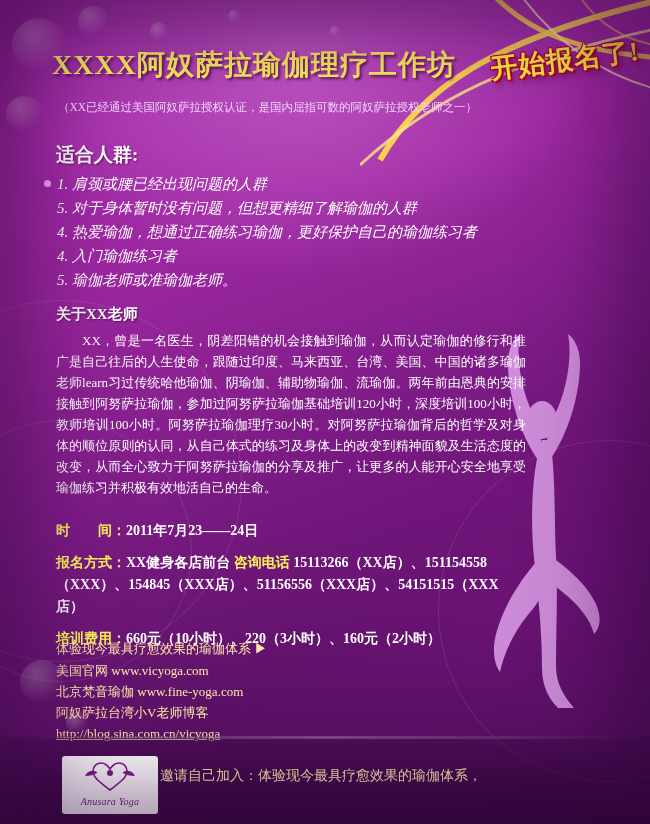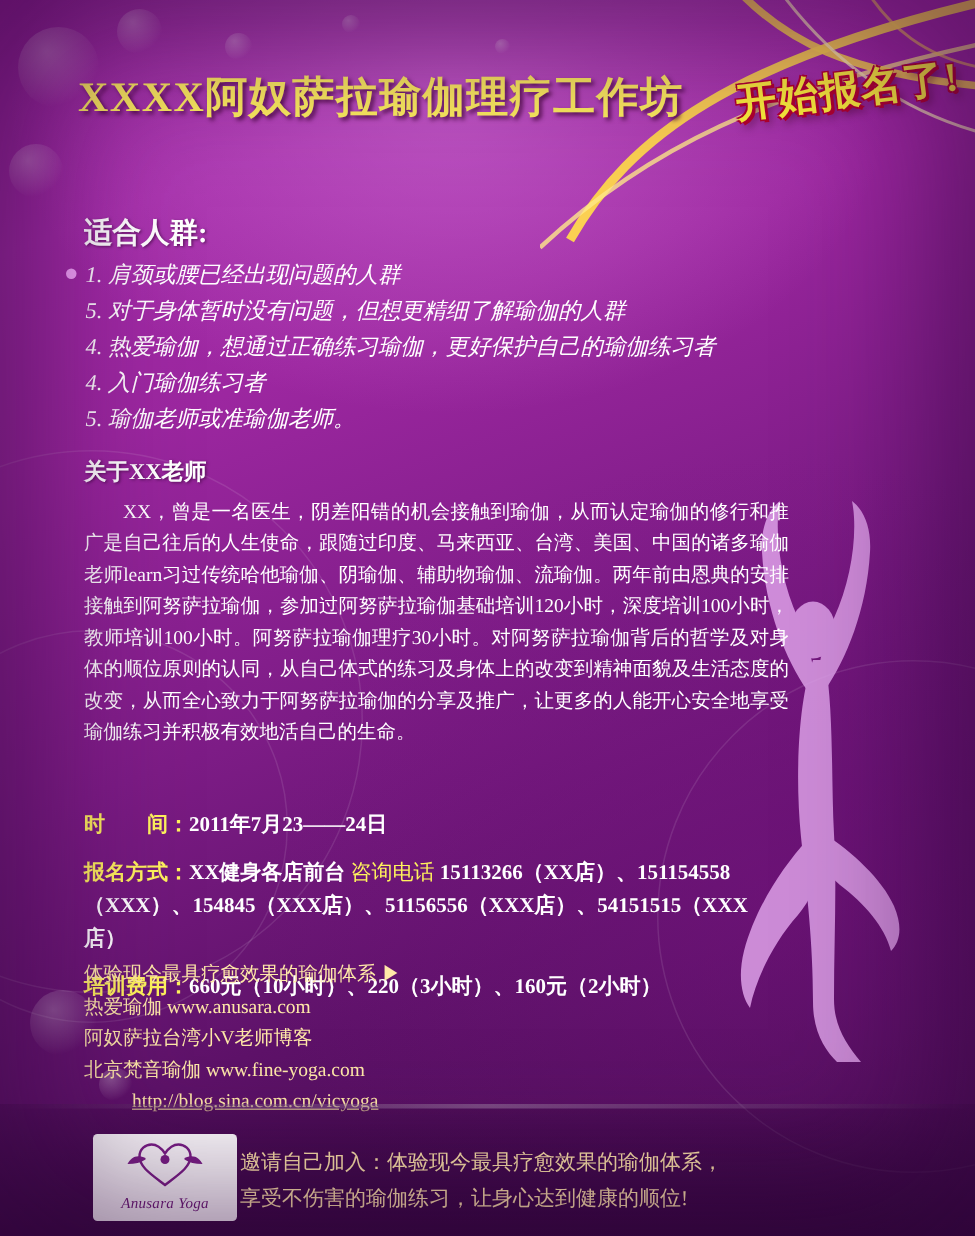--- a/index.html
+++ b/index.html
@@ -136,52 +136,51 @@
     font-family: "Liberation Serif", serif;
     text-align: justify;
     text-indent: 2em;
   }
   .info-block {
     position: absolute;
     left: 56px;
     top: 520px;
     width: 470px;
     font-family: "Liberation Serif", serif;
-    margin-top: 20px;
   }
   .info-row {
     font-size: 14px;
     line-height: 22px;
     color: #fff35c;
     font-weight: bold;
   }
   .info-row .label { color: #fff35c; }
   .info-row .value { color: #ffffff; font-weight: bold; }
-  .info-row .hl { color: #fff35c; font-weight: normal; }
+  .info-row .hl { color: #fff35c; font-weight: bold; }
   .info-gap { height: 10px; }
   .links {
     position: absolute;
     left: 56px;
     top: 638px;
     width: 440px;
     font-family: "Liberation Serif", serif;
   }
   .links .lead {
     font-size: 13px;
     color: #ffe9a8;
     line-height: 22px;
   }
   .links a, .links .link {
     display: block;
     font-size: 13px;
     line-height: 21px;
     color: #ffe9a8;
     text-decoration: none;
   }
-  .links .link.underline { text-decoration: underline; margin-left: 32px; }
+  .links .link.underline { text-decoration: underline; }
   .footer {
     position: absolute;
     left: 0;
     right: 0;
     bottom: 0;
     height: 88px;
     background: linear-gradient(180deg, rgba(60,8,70,0.35), rgba(40,3,50,0.75));
   }
   .footer-text {
     position: absolute;
@@ -261,20 +260,21 @@
       <ellipse cx="96" cy="92" rx="15" ry="19"></ellipse>
       <path d="M96,112 C86,140 84,190 88,230 C92,268 96,300 96,340 C96,360 104,372 112,380 L128,380 C118,368 110,356 110,338 C110,300 112,262 110,228 C108,192 110,146 104,112 Z"></path>
       <path d="M92,132 C78,112 64,78 62,40 C61,24 66,12 74,6 C70,26 74,58 86,84 C92,98 96,112 96,120 Z"></path>
       <path d="M104,132 C118,112 132,78 134,40 C135,24 130,12 122,6 C126,26 122,58 110,84 C104,98 100,112 100,120 Z"></path>
       <path d="M92,232 C76,250 58,276 50,306 C46,322 48,336 54,344 C58,324 70,300 86,282 C96,270 100,258 98,244 Z"></path>
       <path d="M104,228 C122,240 142,258 150,276 C156,290 154,300 148,306 C144,290 130,274 114,262 C104,254 100,244 100,236 Z"></path>
     </g>
   </svg>
 
   <div class="title">XXXX阿奴萨拉瑜伽理疗工作坊</div>
+  <div class="subtitle">（XX已经通过美国阿奴萨拉授权认证，是国内屈指可数的阿奴萨拉授权老师之一）</div>
 
   <div class="section-head" id="audience-head">适合人群:</div>
   <ul class="audience-list">
     <li><span class="bullet-dot"></span><span>1. 肩颈或腰已经出现问题的人群</span></li>
     <li><span class="bullet-dot" style="visibility:hidden"></span><span>5. 对于身体暂时没有问题，但想更精细了解瑜伽的人群</span></li>
     <li><span class="bullet-dot" style="visibility:hidden"></span><span>4. 热爱瑜伽，想通过正确练习瑜伽，更好保护自己的瑜伽练习者</span></li>
     <li><span class="bullet-dot" style="visibility:hidden"></span><span>4. 入门瑜伽练习者</span></li>
     <li><span class="bullet-dot" style="visibility:hidden"></span><span>5. 瑜伽老师或准瑜伽老师。</span></li>
   </ul>
 
@@ -292,39 +292,38 @@
       <span class="value">15113266（XX店）、151154558（XXX）、154845（XXX店）、51156556（XXX店）、54151515（XXX店）</span>
     </div>
     <div class="info-gap"></div>
     <div class="info-row">
       <span class="label">培训费用：</span><span class="value">660元（10小时）、220（3小时）、160元（2小时）</span>
     </div>
   </div>
 
   <div class="links">
     <div class="lead">体验现今最具疗愈效果的瑜伽体系 ▶</div>
-    <span class="link">热爱瑜伽 www.anusara.com</span>
+    <span class="link">美国官网 www.vicyoga.com</span>
+    <span class="link">北京梵音瑜伽 www.fine-yoga.com</span>
     <span class="link">阿奴萨拉台湾小V老师博客</span>
-    <span class="link">北京梵音瑜伽 www.fine-yoga.com</span>
     <span class="link underline">http://blog.sina.com.cn/vicyoga</span>
   </div>
 
   <div class="footer">
     <div class="divider-glow"></div>
   </div>
 
   <div class="logo">
     <svg class="logo-mark" width="54" height="32" viewBox="0 0 54 32">
       <path d="M27,30 C18,23 10,18 10,11 C10,6 14,3 18,3 C22,3 25,6 27,9 C29,6 32,3 36,3 C40,3 44,6 44,11 C44,18 36,23 27,30 Z" fill="none" stroke="#7a1f86" stroke-width="1.6"></path>
       <path d="M14,12 C8,9 4,12 2,16 C7,16 11,15 14,13 Z" fill="#7a1f86"></path>
       <path d="M40,12 C46,9 50,12 52,16 C47,16 43,15 40,13 Z" fill="#7a1f86"></path>
       <circle cx="27" cy="13" r="3" fill="#7a1f86"></circle>
     </svg>
     <div class="logo-text">Anusara Yoga</div>
   </div>
 
   <div class="footer-text">
     <div>邀请自己加入：体验现今最具疗愈效果的瑜伽体系，</div>
-    <div>享受不伤害的瑜伽练习，让身心达到健康的顺位!</div>
   </div>
 
   <div class="vignette"></div>
 </div>
 
 </body></html>

